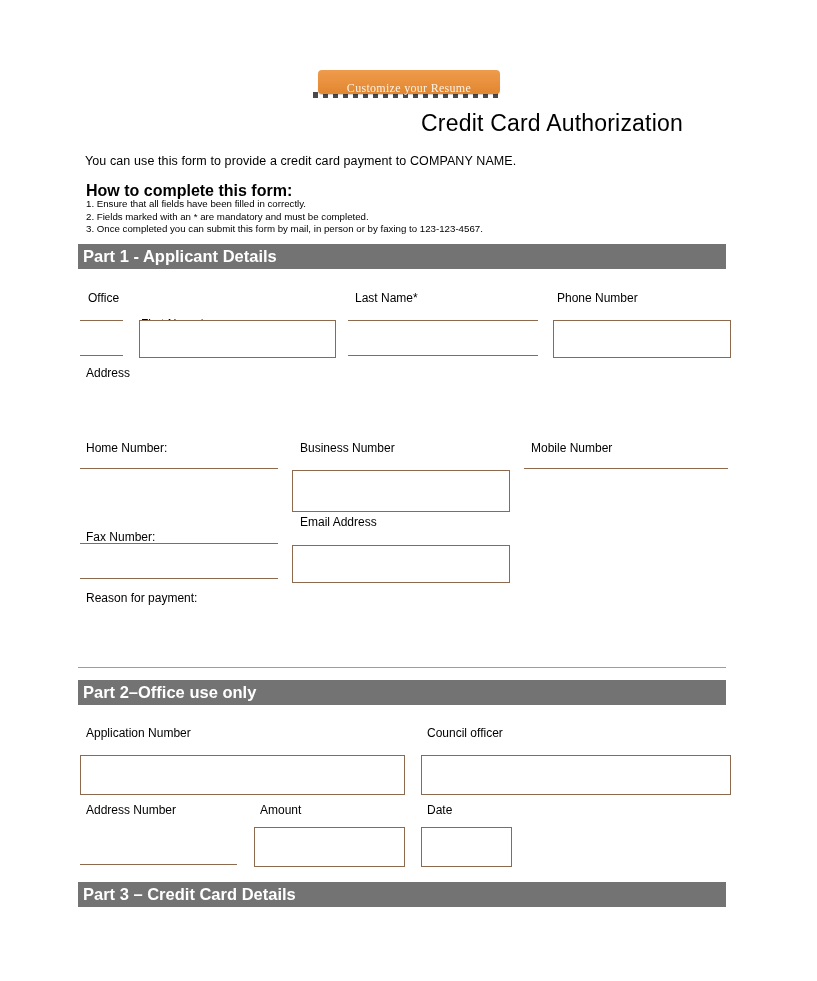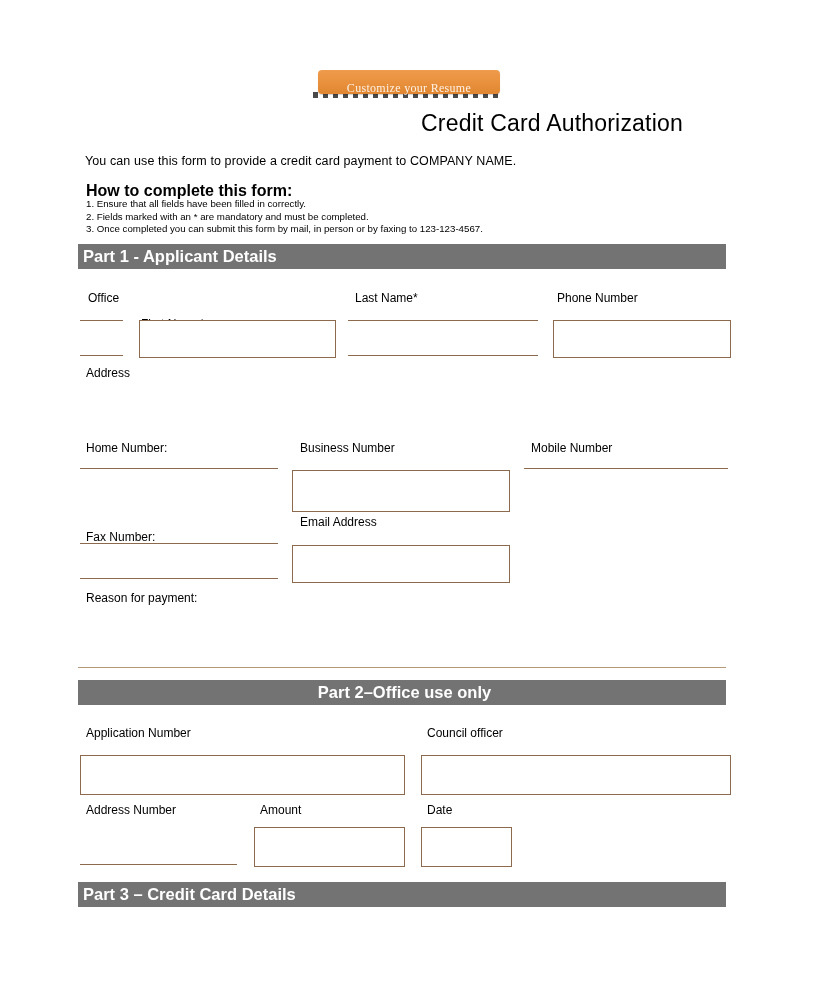--- a/index.html
+++ b/index.html
@@ -114,21 +114,21 @@
     align-items: center;
   }
   .section-bar span {
     margin-left: 5px;
     font-size: 16.5px;
     font-weight: bold;
     color: #ffffff;
     white-space: nowrap;
   }
   #bar-part1 { top: 244px; }
-  #bar-part2 { top: 680px; justify-content: center; }
+  #bar-part2 { top: 680px; }
   #bar-part3 { top: 882px; }
 
   
   .f-label {
     position: absolute;
     font-size: 12px;
     white-space: nowrap;
   }
 
   

